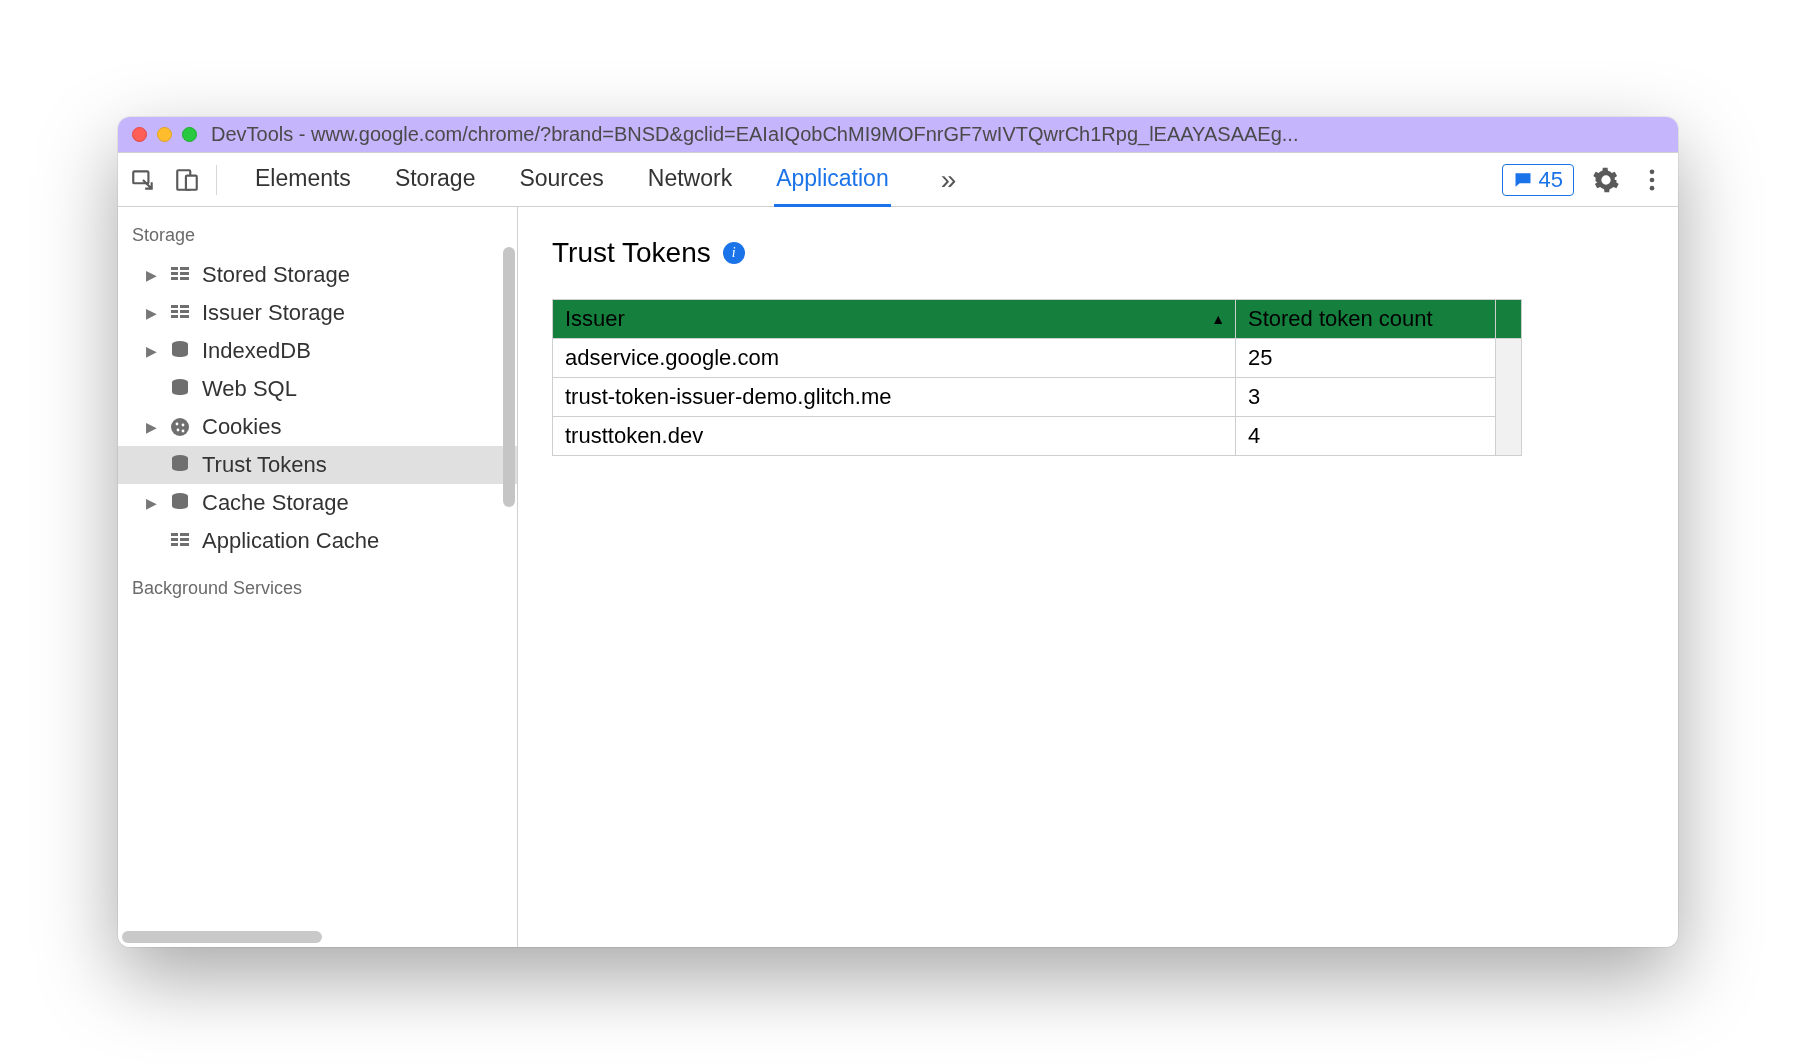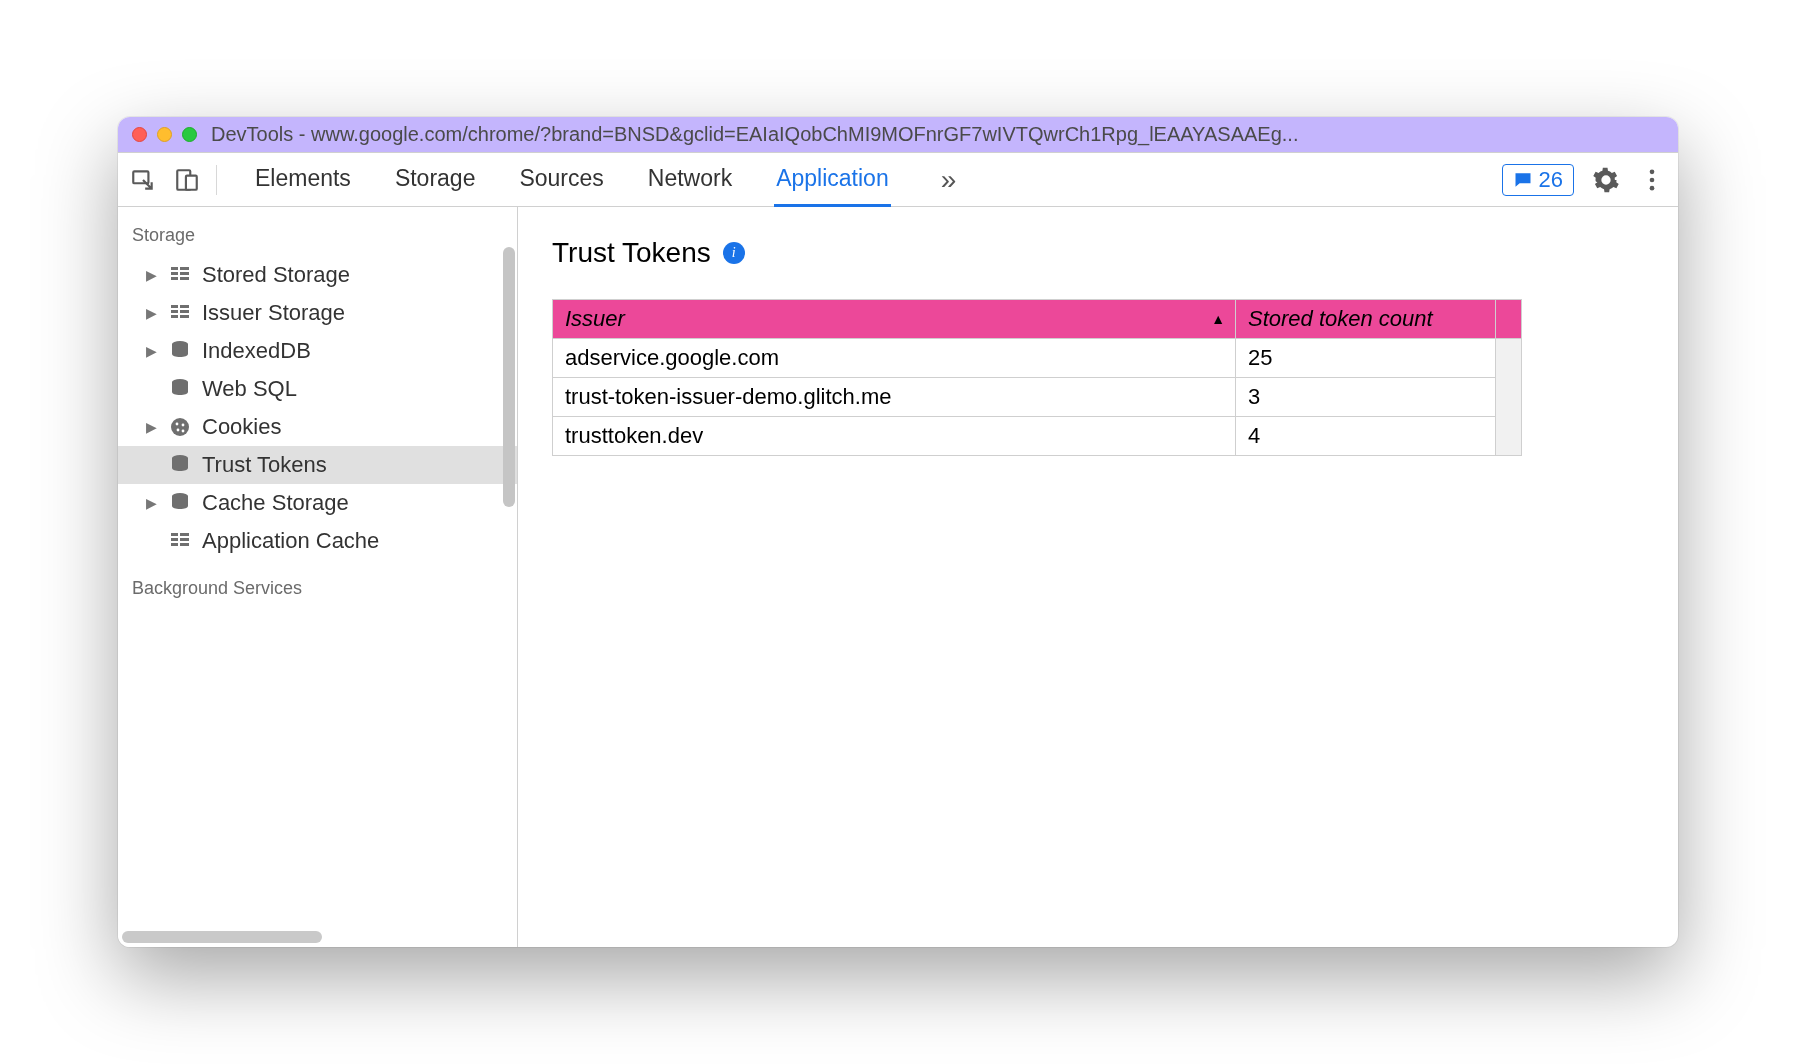--- a/index.html
+++ b/index.html
@@ -84,21 +84,21 @@
   .sb-hscroll { position: absolute; left: 4px; bottom: 4px; height: 12px; width: 200px; background: #c9c9c9; border-radius: 6px; }
 
   .content { flex: 1; padding: 30px 34px; overflow: auto; }
   .page-title { display: flex; align-items: center; gap: 12px; font-size: 28px; font-weight: 400; margin-bottom: 30px; }
   .info-icon { width: 22px; height: 22px; background: #1a73e8; border-radius: 50%; display: flex; align-items: center; justify-content: center; color: #fff; font-size: 14px; font-family: Georgia, serif; font-style: italic; }
 
   table.token-table { border-collapse: collapse; width: 970px; font-size: 22px; }
   table.token-table th, table.token-table td {
     border: 1px solid #cfcfcf; padding: 6px 12px; text-align: left; font-weight: 400;
   }
-  table.token-table th { background: #ec4899; position: relative; font-style: italic; }
+  table.token-table th { background: #15803d; position: relative; }
   .sort-caret { position: absolute; right: 10px; top: 50%; transform: translateY(-50%); font-size: 14px; }
   .count-col { width: 260px; }
   .last-col { width: 26px; background: #f1f1f1; }
 </style>
 </head>
 <body>
 
 <div class="window">
 
   <div class="titlebar">
@@ -132,21 +132,21 @@
       <div class="tab">Sources</div>
       <div class="tab">Network</div>
       <div class="tab active">Application</div>
       <div class="overflow">»</div>
     </div>
     <div class="tb-right">
       <div class="msg-badge">
         <svg viewBox="0 0 24 24" fill="#1a73e8">
             <path d="M3 4h18v12H8l-5 4V4z"></path>
           </svg>
-        <span>26</span>
+        <span>45</span>
       </div>
       <div class="gear">
         <svg viewBox="0 0 24 24" fill="#5a5a5a">
             <path d="M12 8a4 4 0 100 8 4 4 0 000-8zm9 4c0 .7-.1 1.3-.2 1.9l2.1 1.6-2 3.5-2.5-1a8 8 0 01-3.3 1.9l-.4 2.6h-4l-.4-2.6a8 8 0 01-3.3-1.9l-2.5 1-2-3.5 2.1-1.6C3.1 13.3 3 12.7 3 12s.1-1.3.2-1.9L1.1 8.5l2-3.5 2.5 1A8 8 0 018.9 4.1L9.3 1.5h4l.4 2.6a8 8 0 013.3 1.9l2.5-1 2 3.5-2.1 1.6c.1.6.2 1.2.2 1.9z"></path>
           </svg>
       </div>
       <div class="kebab">
         <svg viewBox="0 0 24 24" fill="#5a5a5a">
             <circle cx="12" cy="5" r="2"></circle>
             <circle cx="12" cy="12" r="2"></circle>

